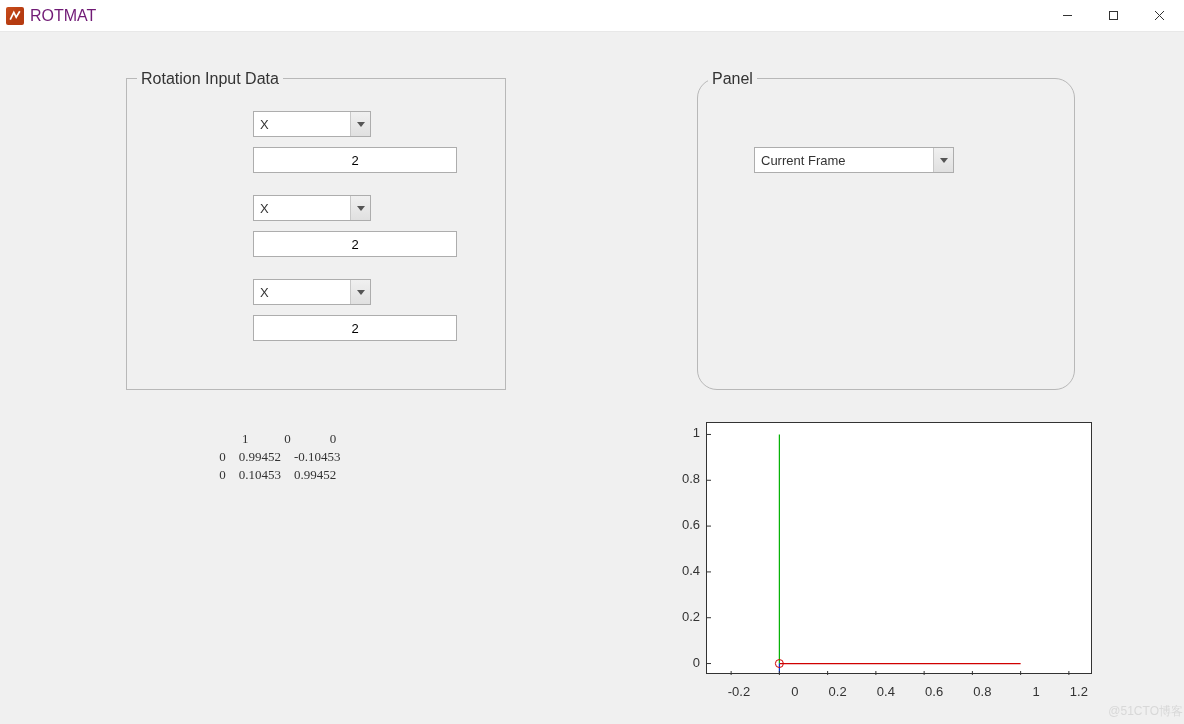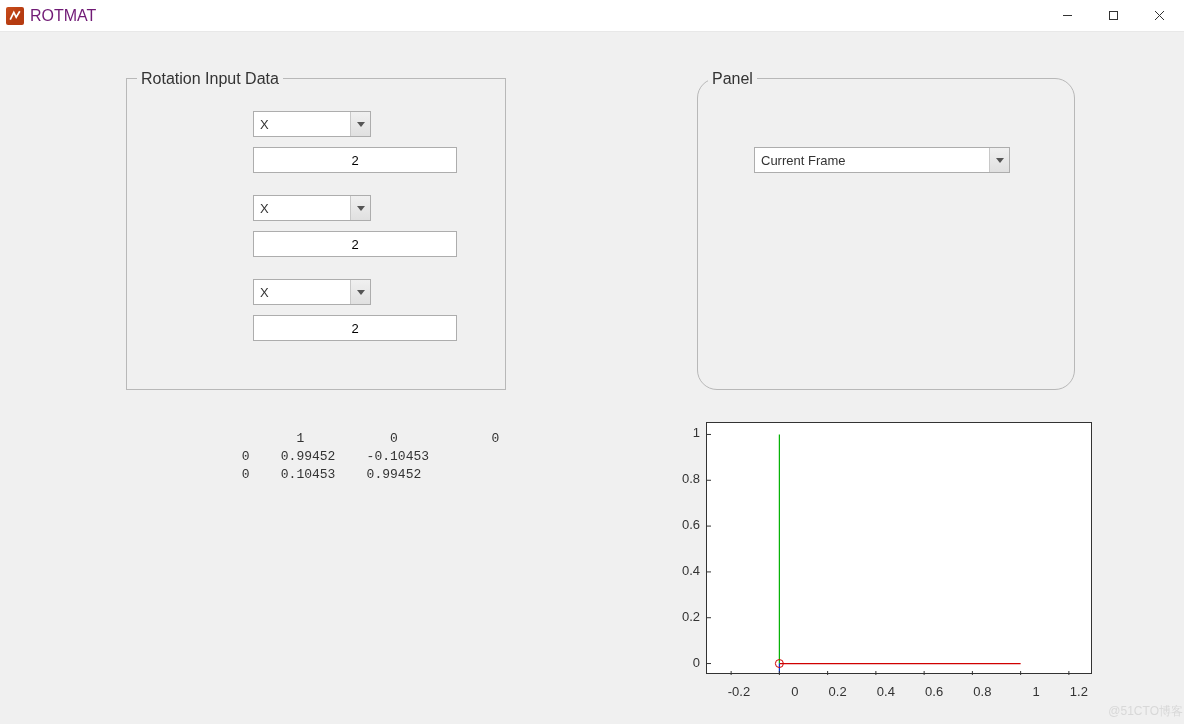--- a/index.html
+++ b/index.html
@@ -96,22 +96,22 @@
       background: #e1eefa;
       border: 2px dotted #1a5ea0;
       outline: 1px solid #7eb4e0;
       color: #333;
       font-size: 13px;
       font-family: inherit;
       cursor: pointer;
     }
     .matrix-out {
       position: absolute;
-      left: 234px; top: 398px;
-      font-family: Liberation Mono, monospace;
+      left: 216px; top: 398px;
+      font-family: Liberation Serif, serif;
       font-size: 13px;
       line-height: 18px;
       color: #333;
       white-space: pre;
     }
     .plot-area {
       position: absolute;
       left: 654px; top: 384px;
       width: 450px; height: 300px;
     }
@@ -199,21 +199,21 @@
       <span>X</span>
       <div class="dropdown-btn">
           <div class="chev-down"></div>
         </div>
     </div>
     <input class="text-input" style="left: 126px; top: 236px; width: 204px;" value="2">
   </div>
 
   <div class="fieldset right-panel">
     <div class="fieldset-label">Panel</div>
-    <div class="dropdown" style="left:56px;top:68px;width:256px;">
+    <div class="dropdown" style="left:56px;top:68px;width:200px;">
       <span>Current Frame</span>
       <div class="dropdown-btn">
           <div class="chev-down"></div>
         </div>
     </div>
   </div>
 
   <div class="matrix-out">        1           0            0
  0    0.99452    -0.10453
  0    0.10453    0.99452</div>

